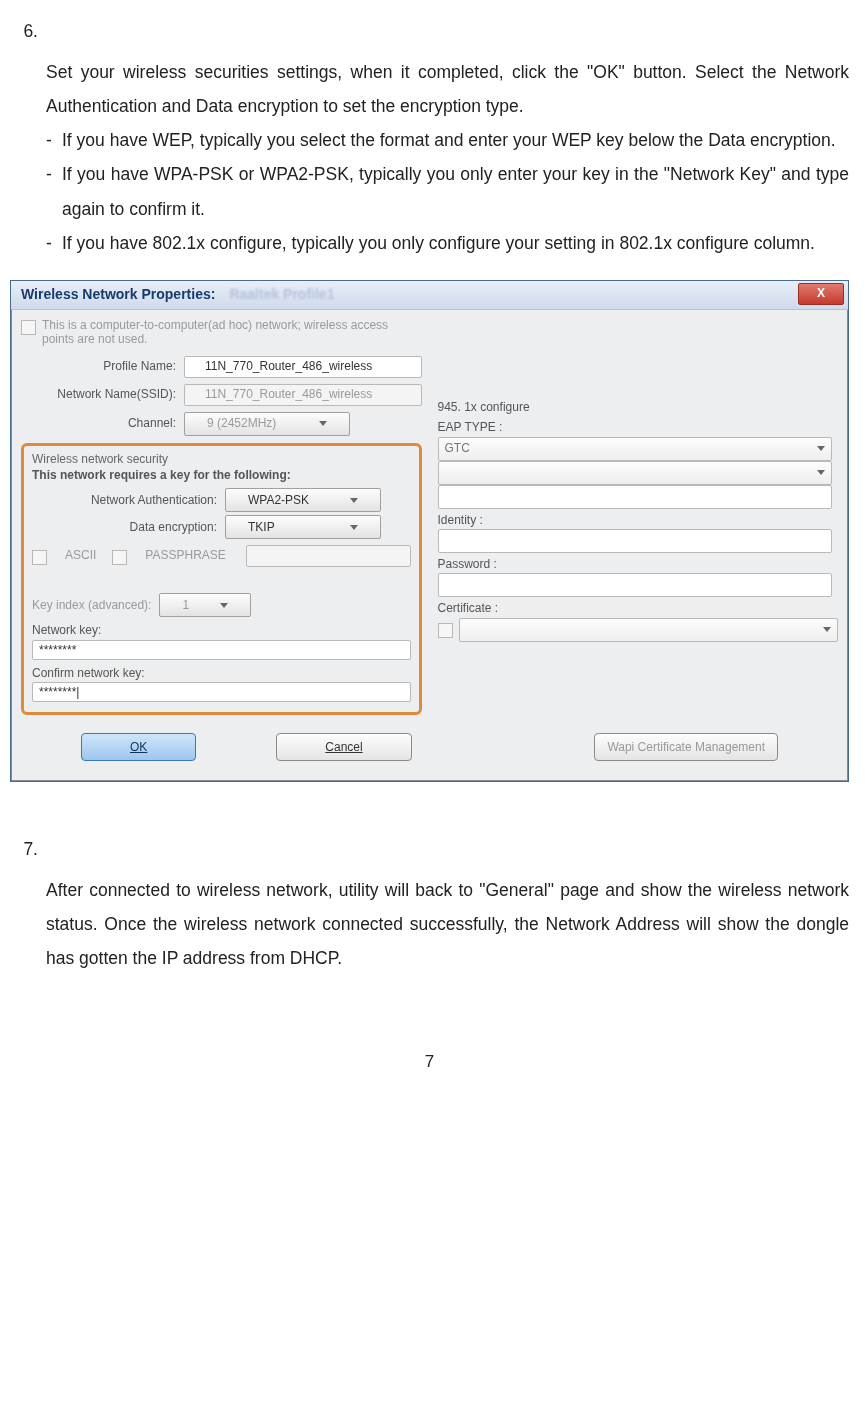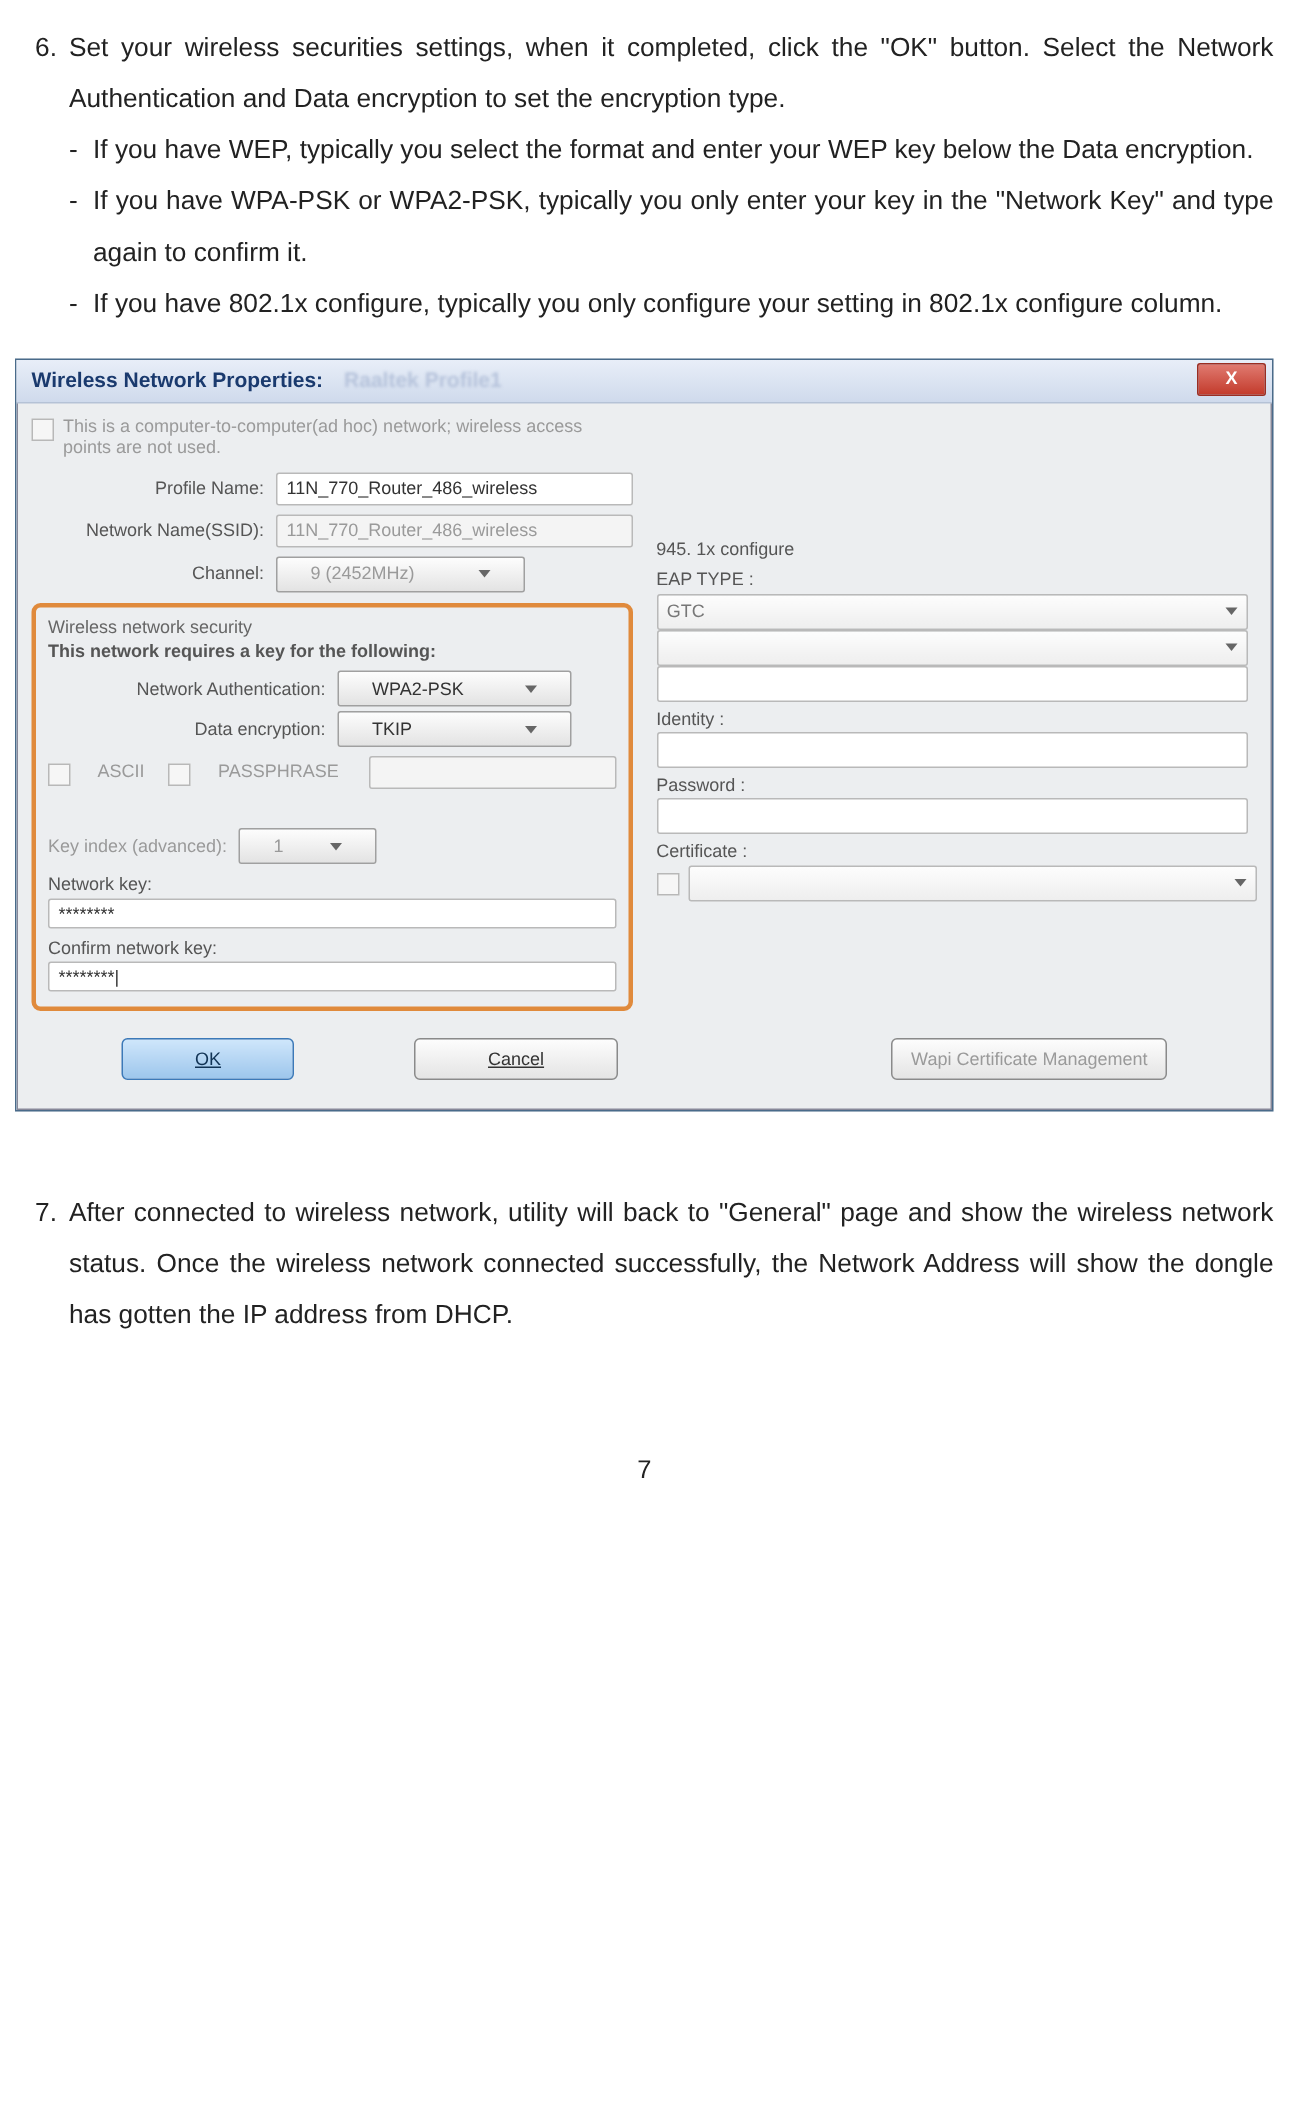--- a/index.html
+++ b/index.html
@@ -8,21 +8,21 @@
     font-family:Verdana, Geneva, sans-serif;
     font-size:17.5px;
     color:#222;
     line-height:1.95;
     width:865px;
     box-sizing:border-box;
     background:#fff;
   }
   .item{display:flex;align-items:flex-start;margin-bottom:6px;}
   .num{flex:0 0 28px;text-align:right;padding-right:8px;}
-  .body{flex:1;text-align:justify;}
+  .body{flex:1;text-align:justify;margin-top:41px;}
   .sub{display:flex;align-items:flex-start;}
   .dash{flex:0 0 16px;}
   .subtxt{flex:1;padding-left:0;text-align:justify;}
 
   .dialog-wrap{margin:20px 0 50px 0;}
   .dialog{
     border:1px solid #4a6b8a;
     background:#eceef0;
     font-family:Tahoma, Arial, sans-serif;
     font-size:12px;
@@ -52,21 +52,21 @@
   .left,.right{display:flex;flex-direction:column;}
 
   .chkrow{display:flex;align-items:flex-start;gap:6px;color:#9a9a9a;margin-bottom:6px;}
   .chk{
     width:13px;height:13px;border:1px solid #b8b8b8;background:#f6f6f6;flex:0 0 13px;margin-top:2px;
   }
   .frow{display:flex;align-items:center;margin:3px 0;}
   .flabel{width:155px;text-align:right;padding-right:8px;color:#555;}
   .input{
     height:20px;border:1px solid #b9b9b9;background:#fff;color:#333;
-    padding:0 6px;display:flex;align-items:center;flex:1;border-radius:2px;
+    padding:0 20px;display:flex;align-items:center;flex:1;border-radius:2px;
   }
   .input.dis{background:#f4f4f4;color:#9a9a9a;}
   .sel{
     height:22px;border:1px solid #a0a0a0;background:linear-gradient(#fdfdfd,#e3e3e3);
     display:flex;align-items:center;justify-content:space-between;padding:0 22px;
     border-radius:2px;flex:1;color:#333;
   }
   .sel.small{flex:0 0 120px;}
   .sel.tiny{flex:0 0 46px;}
   .arrow{width:0;height:0;border-left:4px solid transparent;border-right:4px solid transparent;border-top:5px solid #666;margin-left:6px;}

